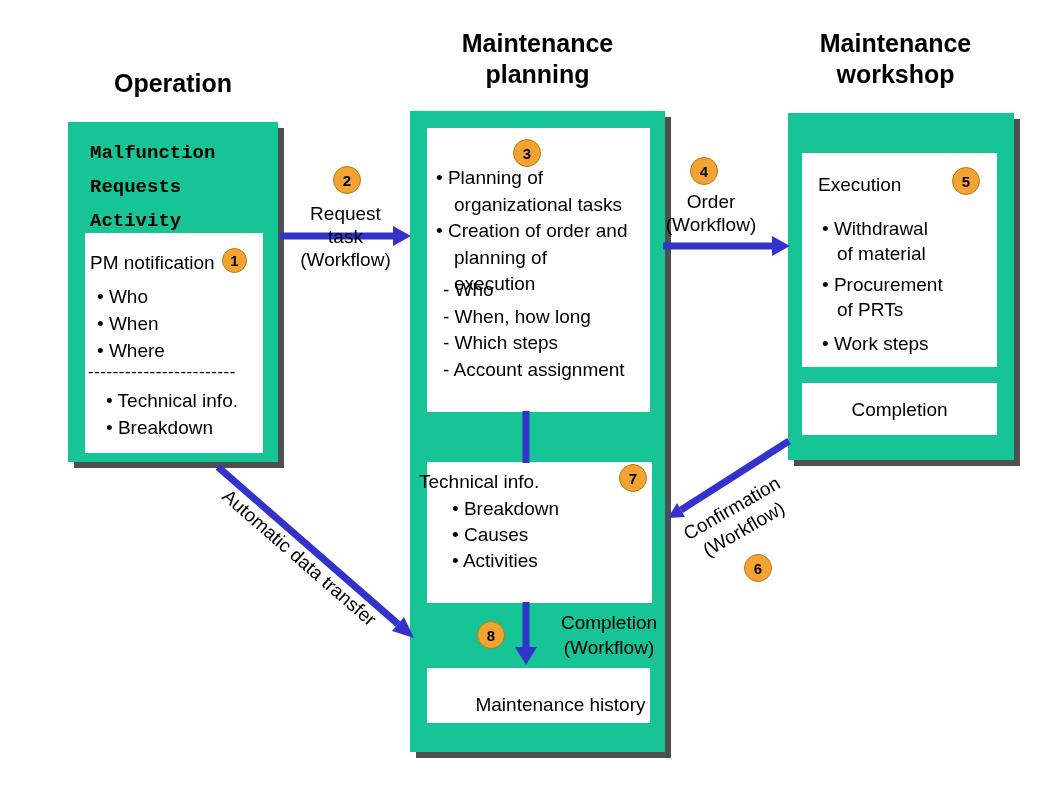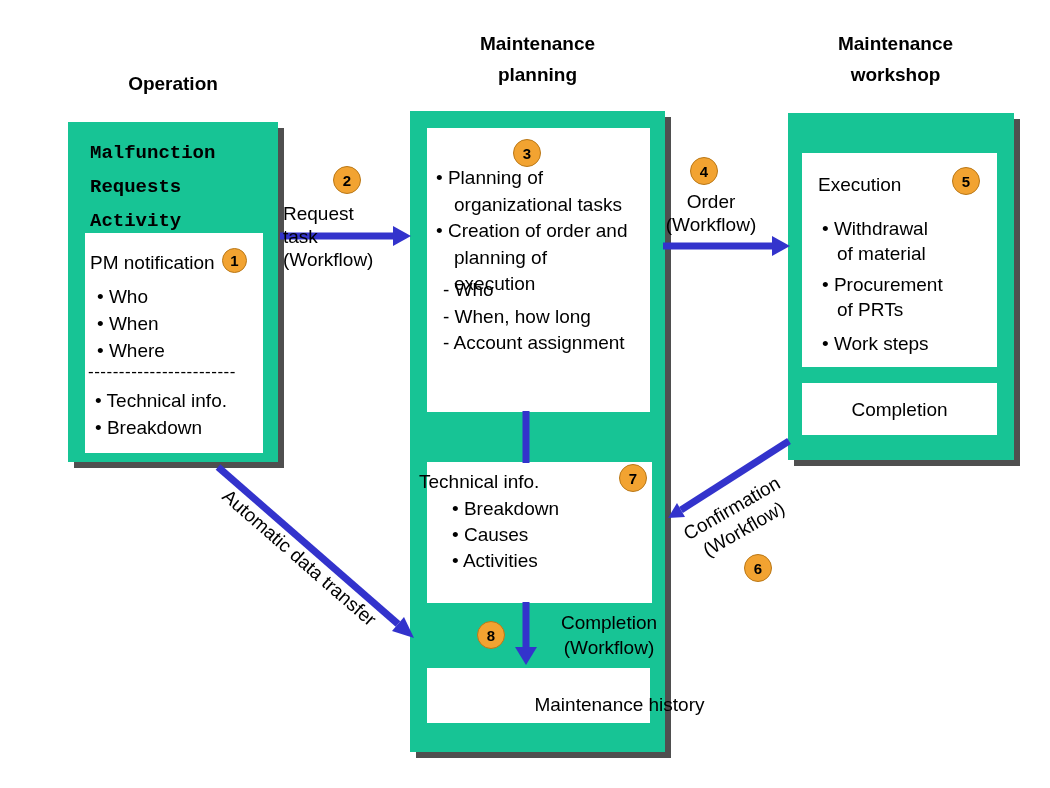--- a/index.html
+++ b/index.html
@@ -1,19 +1,19 @@
 <!DOCTYPE html>
 <html style="--teal: #17C495; --blue: #3333CC; --orange: #F2A331; --orange_border: #BA7817; --shadow: #4F4F4F;"><head>
 <meta charset="utf-8">
 <style>
   html,body{margin:0;padding:0;background:#fff;}
   .canvas{position:relative;width:1050px;height:788px;background:#fff;overflow:hidden;
           font-family:"Liberation Sans",sans-serif;color:#000;font-size:19px;}
   
-  .hdr{position:absolute;font-weight:bold;font-size:19px;line-height:31px;text-align:center;}
+  .hdr{position:absolute;font-weight:bold;font-size:25px;line-height:31px;text-align:center;}
   #hdr-op{left:68px;top:68px;width:210px;}
   #hdr-plan{left:412px;top:28px;width:251px;}
   #hdr-shop{left:770px;top:28px;width:251px;}
   
   .teal{position:absolute;background:var(--teal,#17C495);box-shadow:6px 6px 0 var(--shadow,#4F4F4F);}
   #box-op{left:68px;top:122px;width:210px;height:340px;}
   #box-plan{left:410px;top:111px;width:255px;height:641px;}
   #box-shop{left:788px;top:113px;width:226px;height:347px;}
   
   .white{position:absolute;background:#fff;}
@@ -26,35 +26,35 @@
   
   #arrows{position:absolute;left:0;top:0;pointer-events:none;}
   .shaft{stroke:var(--blue,#3333CC);stroke-width:7;fill:none;}
   .head{fill:var(--blue,#3333CC);stroke:none;}
   
   .txt{position:absolute;white-space:nowrap;}
   #op-lines{left:90px;top:136px;font-weight:bold;line-height:34px;font-family:Liberation Mono, monospace;}
   #pm-title{left:90px;top:252px;}
   #pm-bullets{left:97px;top:283px;line-height:27px;}
   #pm-divider{left:88px;top:362px;font-size:17px;letter-spacing:0.5px;}
-  #pm-bullets2{left:95px;top:387px;line-height:27px;}
+  #pm-bullets2{left:106px;top:387px;line-height:27px;}
   #task-bullets{left:436px;top:165px;line-height:26.5px;}
   #task-subs{left:443px;top:277px;line-height:26.5px;}
   .cont{padding-left:18px;}
   #tech-title{left:419px;top:471px;text-align:center;}
   #tech-bullets{left:452px;top:496px;line-height:26px;}
-  #hist-label{left:446px;top:694px;width:267px;text-align:center;padding-left:40px;}
+  #hist-label{left:427px;top:694px;width:267px;text-align:center;}
   #exec-title{left:818px;top:174px;}
   #exec-bullets{left:822px;top:216px;line-height:25px;}
   #exec-bullets .cont{padding-left:15px;}
   .gap6{margin-top:6px;}
   .gap9{margin-top:9px;}
   #comp-label{left:802px;top:399px;width:195px;text-align:center;}
   
-  #lbl-request{left:283px;top:203px;width:125px;text-align:left;}
+  #lbl-request{left:283px;top:203px;width:125px;text-align:center;}
   #lbl-request .l2{margin-top:1px;}
   #lbl-request .l3{margin-top:1px;}
   #lbl-order{left:651px;top:190px;width:120px;text-align:center;line-height:23px;}
   #lbl-completion{left:543px;top:610px;width:132px;text-align:center;line-height:25px;}
   #lbl-confirm{left:657px;top:495px;width:162px;height:48px;text-align:center;line-height:24px;
                transform:rotate(-30deg);}
   #lbl-auto{left:183px;top:547px;width:232px;text-align:center;transform:rotate(41deg);}
   
   .badge{position:absolute;width:28px;height:28px;border-radius:50%;
          background:var(--orange,#F2A331);border:1px solid var(--orange_border,#BA7817);
@@ -129,20 +129,21 @@
   <div class="txt" id="task-bullets">
     <div>• Planning of</div>
     <div class="cont">organizational tasks</div>
     <div>• Creation of order and</div>
     <div class="cont">planning of</div>
     <div class="cont">execution</div>
   </div>
   <div class="txt" id="task-subs">
     <div>- Who</div>
     <div>- When, how long</div>
+    <div>- Which steps</div>
     <div>- Account assignment</div>
   </div>
 
   <div class="txt" id="tech-title">Technical info.</div>
   <div class="txt" id="tech-bullets">
     <div>• Breakdown</div>
     <div>• Causes</div>
     <div>• Activities</div>
   </div>
 

